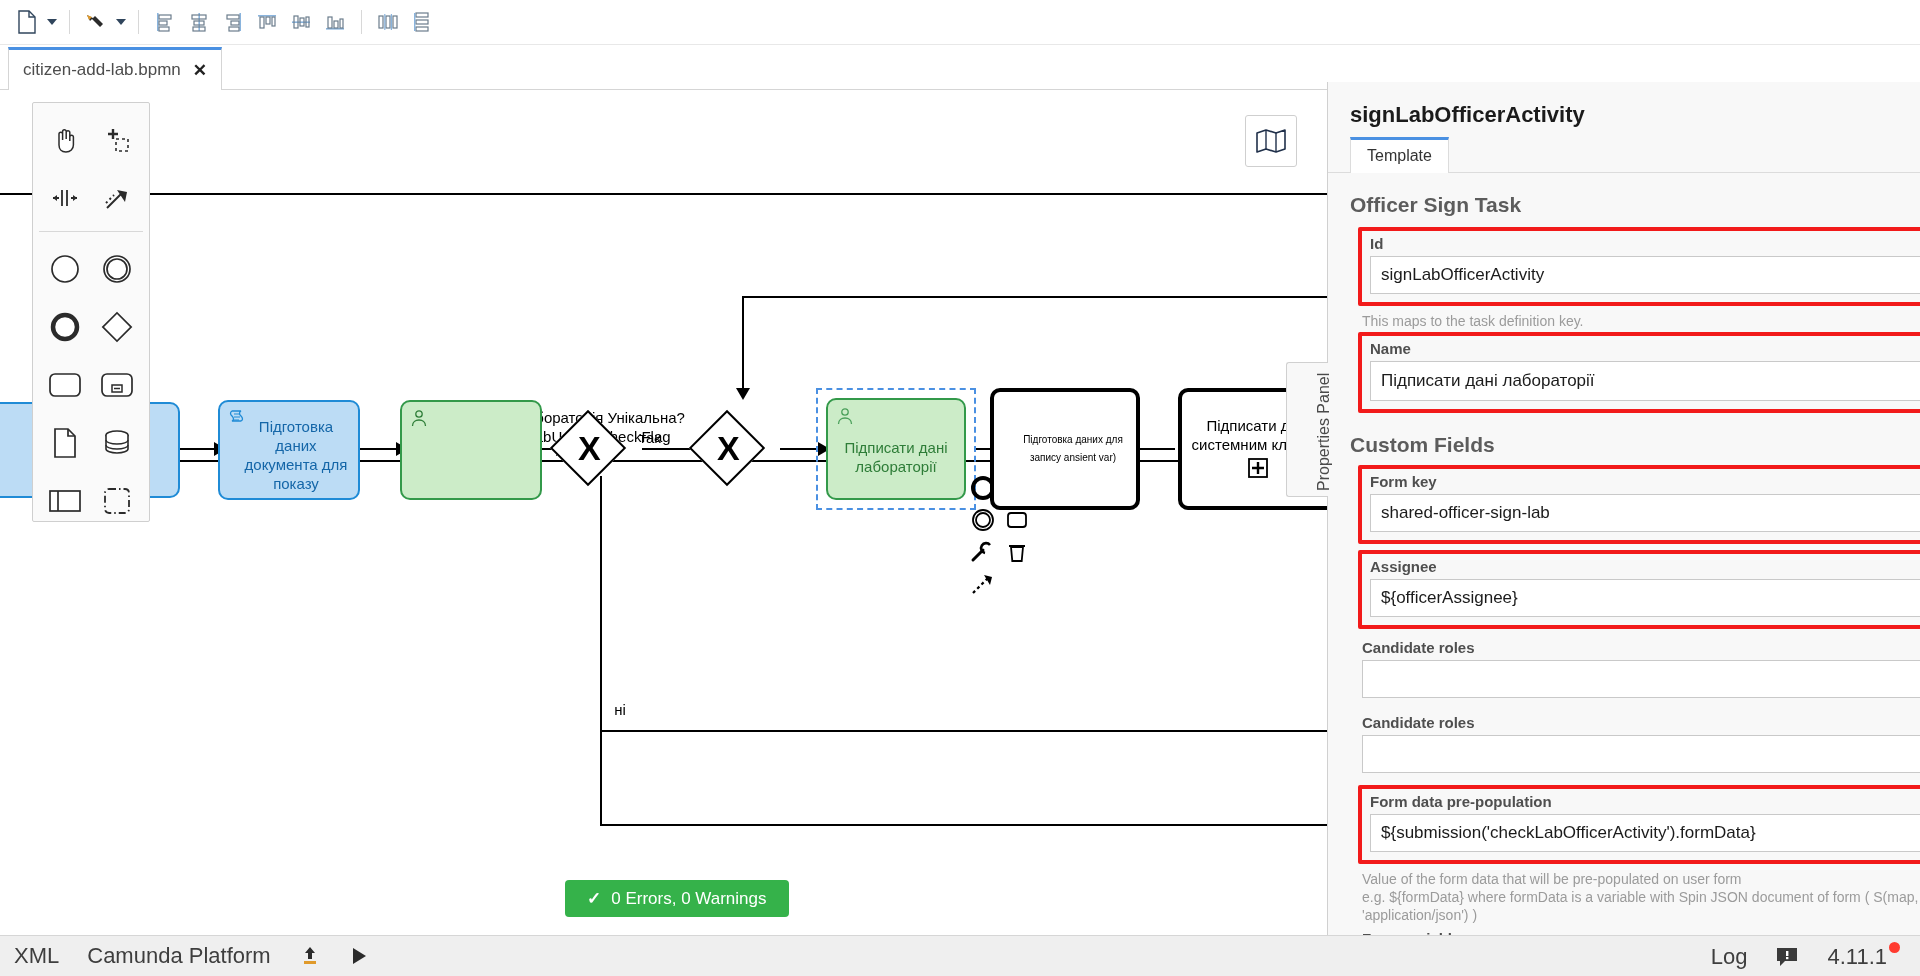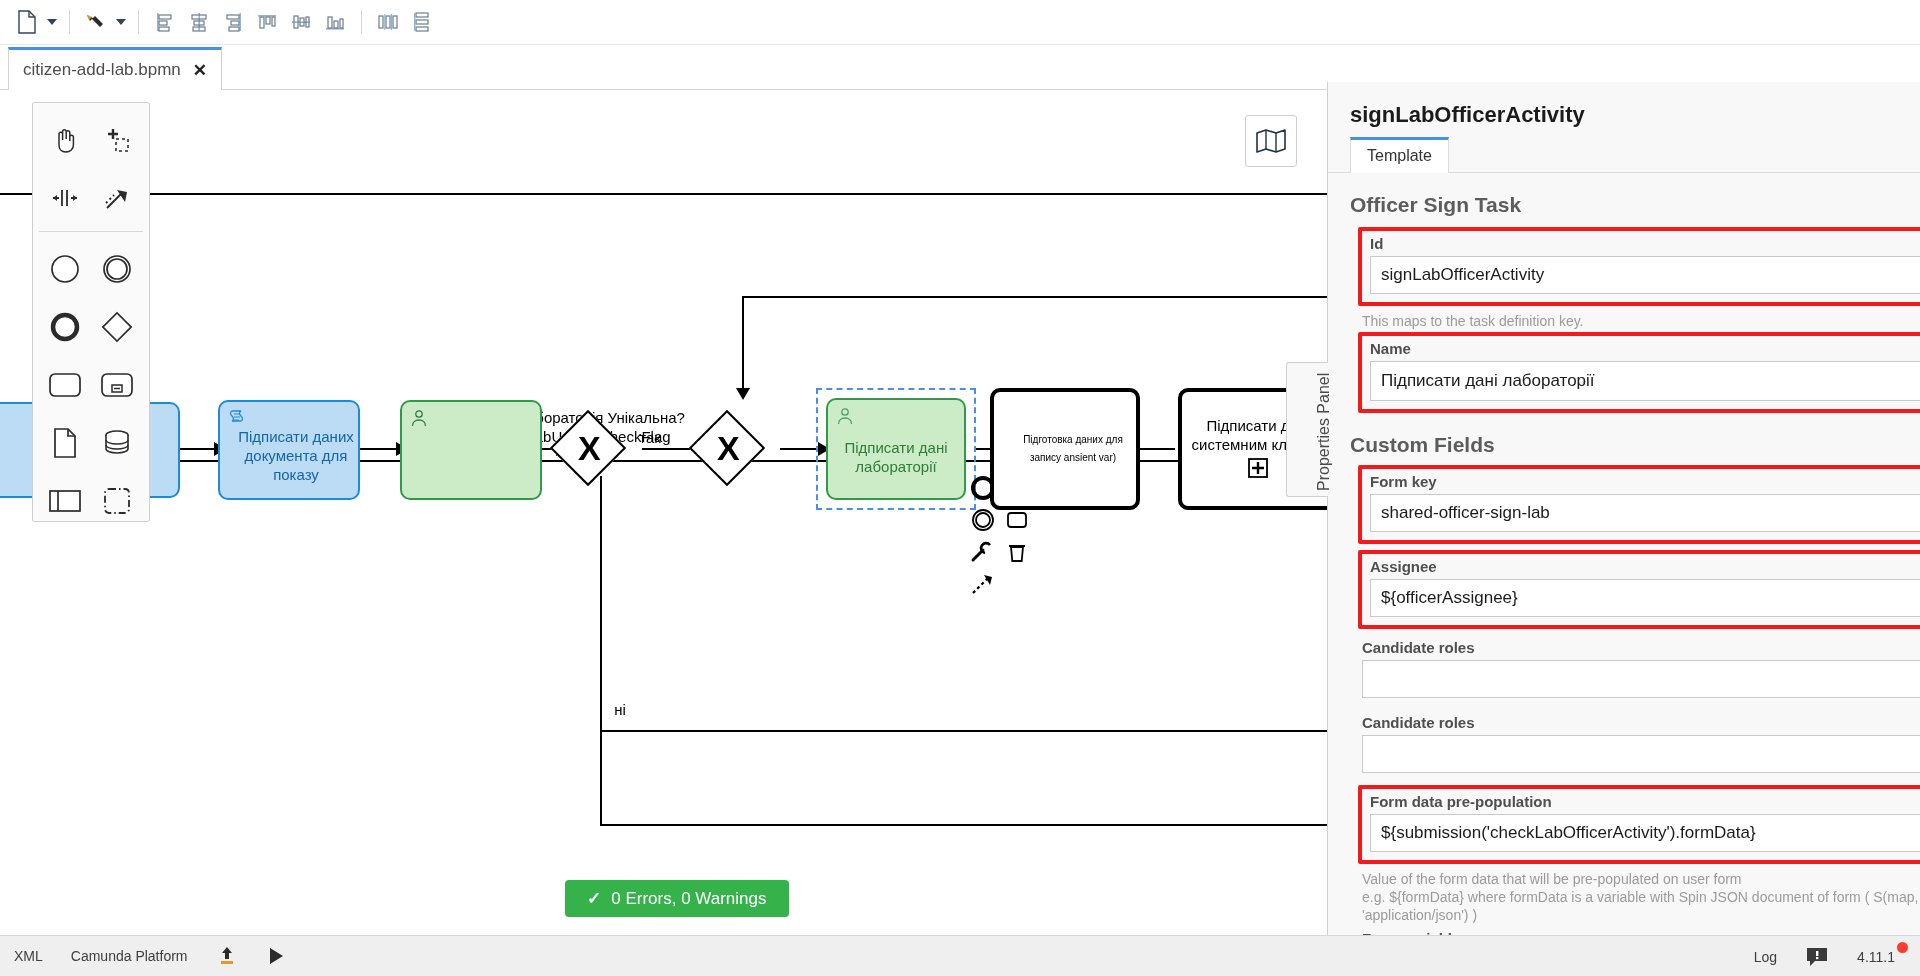--- a/index.html
+++ b/index.html
@@ -149,21 +149,21 @@
   .pp-handle span {
     display:block; transform:rotate(-90deg); transform-origin:left top;
     position:absolute; left:28px; top:128px; white-space:nowrap;
     font-size:16px; color:#4a4a4a;
   }
 
   
   .statusbar {
     position:absolute; left:0; bottom:0; width:1920px; height:41px;
     background:#efefef; border-top:1px solid #d6d6d6;
-    display:flex; align-items:center; font-size:14px; color:#3e3e3e;margin-top:44px;
+    display:flex; align-items:center; font-size:22px; color:#3e3e3e;margin-top:44px;
   }
   .sb-item { padding:0 14px; cursor:pointer; display:flex; align-items:center; height:41px;}
   .sb-right { position:absolute; right:0; top:0; height:41px; display:flex; align-items:center; }
   .version-dot { width:11px; height:11px; border-radius:50%; background:#ff3b30; margin-left:2px; align-self:flex-start; margin-top:6px;}
 </style>
 </head>
 <body>
 
 <div id="app">
 
@@ -311,21 +311,21 @@
       <span>я<br>на<br>ть<br>"</span>
     </div>
 
     <div class="task blue" style="left:218px; top:310px; width:142px; height:100px;">
       <span style="position:absolute;left:8px;top:7px;">
         <svg width="18" height="18" viewBox="0 0 18 18">
             <path d="M4 2h9c-2 1-2 3 0 5s2 4 0 5H4c2-1 2-3 0-5s-2-4 0-5z" fill="none" stroke="#1f8bd6" stroke-width="1.3"></path>
             <path d="M6 5h6M6 8h6M6 11h5" stroke="#1f8bd6" stroke-width="1.1"></path>
           </svg>
       </span>
-      <span style="padding-left:14px;padding-top:10px;">Підписати даних документа для показу</span>
+      <span style="padding-left:14px;padding-top:10px;">Підготовка даних документа для показу</span>
     </div>
 
     <div class="task green" style="left:400px; top:310px; width:142px; height:100px;">
       <span style="position:absolute;left:8px;top:7px;">
         <svg width="18" height="18" viewBox="0 0 18 18">
             <circle cx="9" cy="5" r="3.2" fill="none" stroke="#2e7d38" stroke-width="1.3"></circle>
             <path d="M2.5 17c0-4 3-6 6.5-6s6.5 2 6.5 6" fill="none" stroke="#2e7d38" stroke-width="1.3"></path>
           </svg>
       </span>
     </div>
@@ -600,20 +600,20 @@
 
     <div class="sb-right">
       <div class="sb-item">Log</div>
       <div class="sb-item">
         <svg width="24" height="22" viewBox="0 0 24 22">
             <path d="M2 2h20v13H10l-5 5v-5H2z" fill="#3a3a3a"></path>
             <rect x="11" y="5" width="2.4" height="5" fill="#fff"></rect>
             <rect x="11" y="11" width="2.4" height="2.2" fill="#fff"></rect>
           </svg>
       </div>
-      <div class="sb-item" style="padding-right:12px;">
+      <div class="sb-item" style="padding-right:20px;">
         <span>4.11.1</span>
         <span class="version-dot"></span>
       </div>
     </div>
   </div>
 
 </div>
 
 </body></html>

